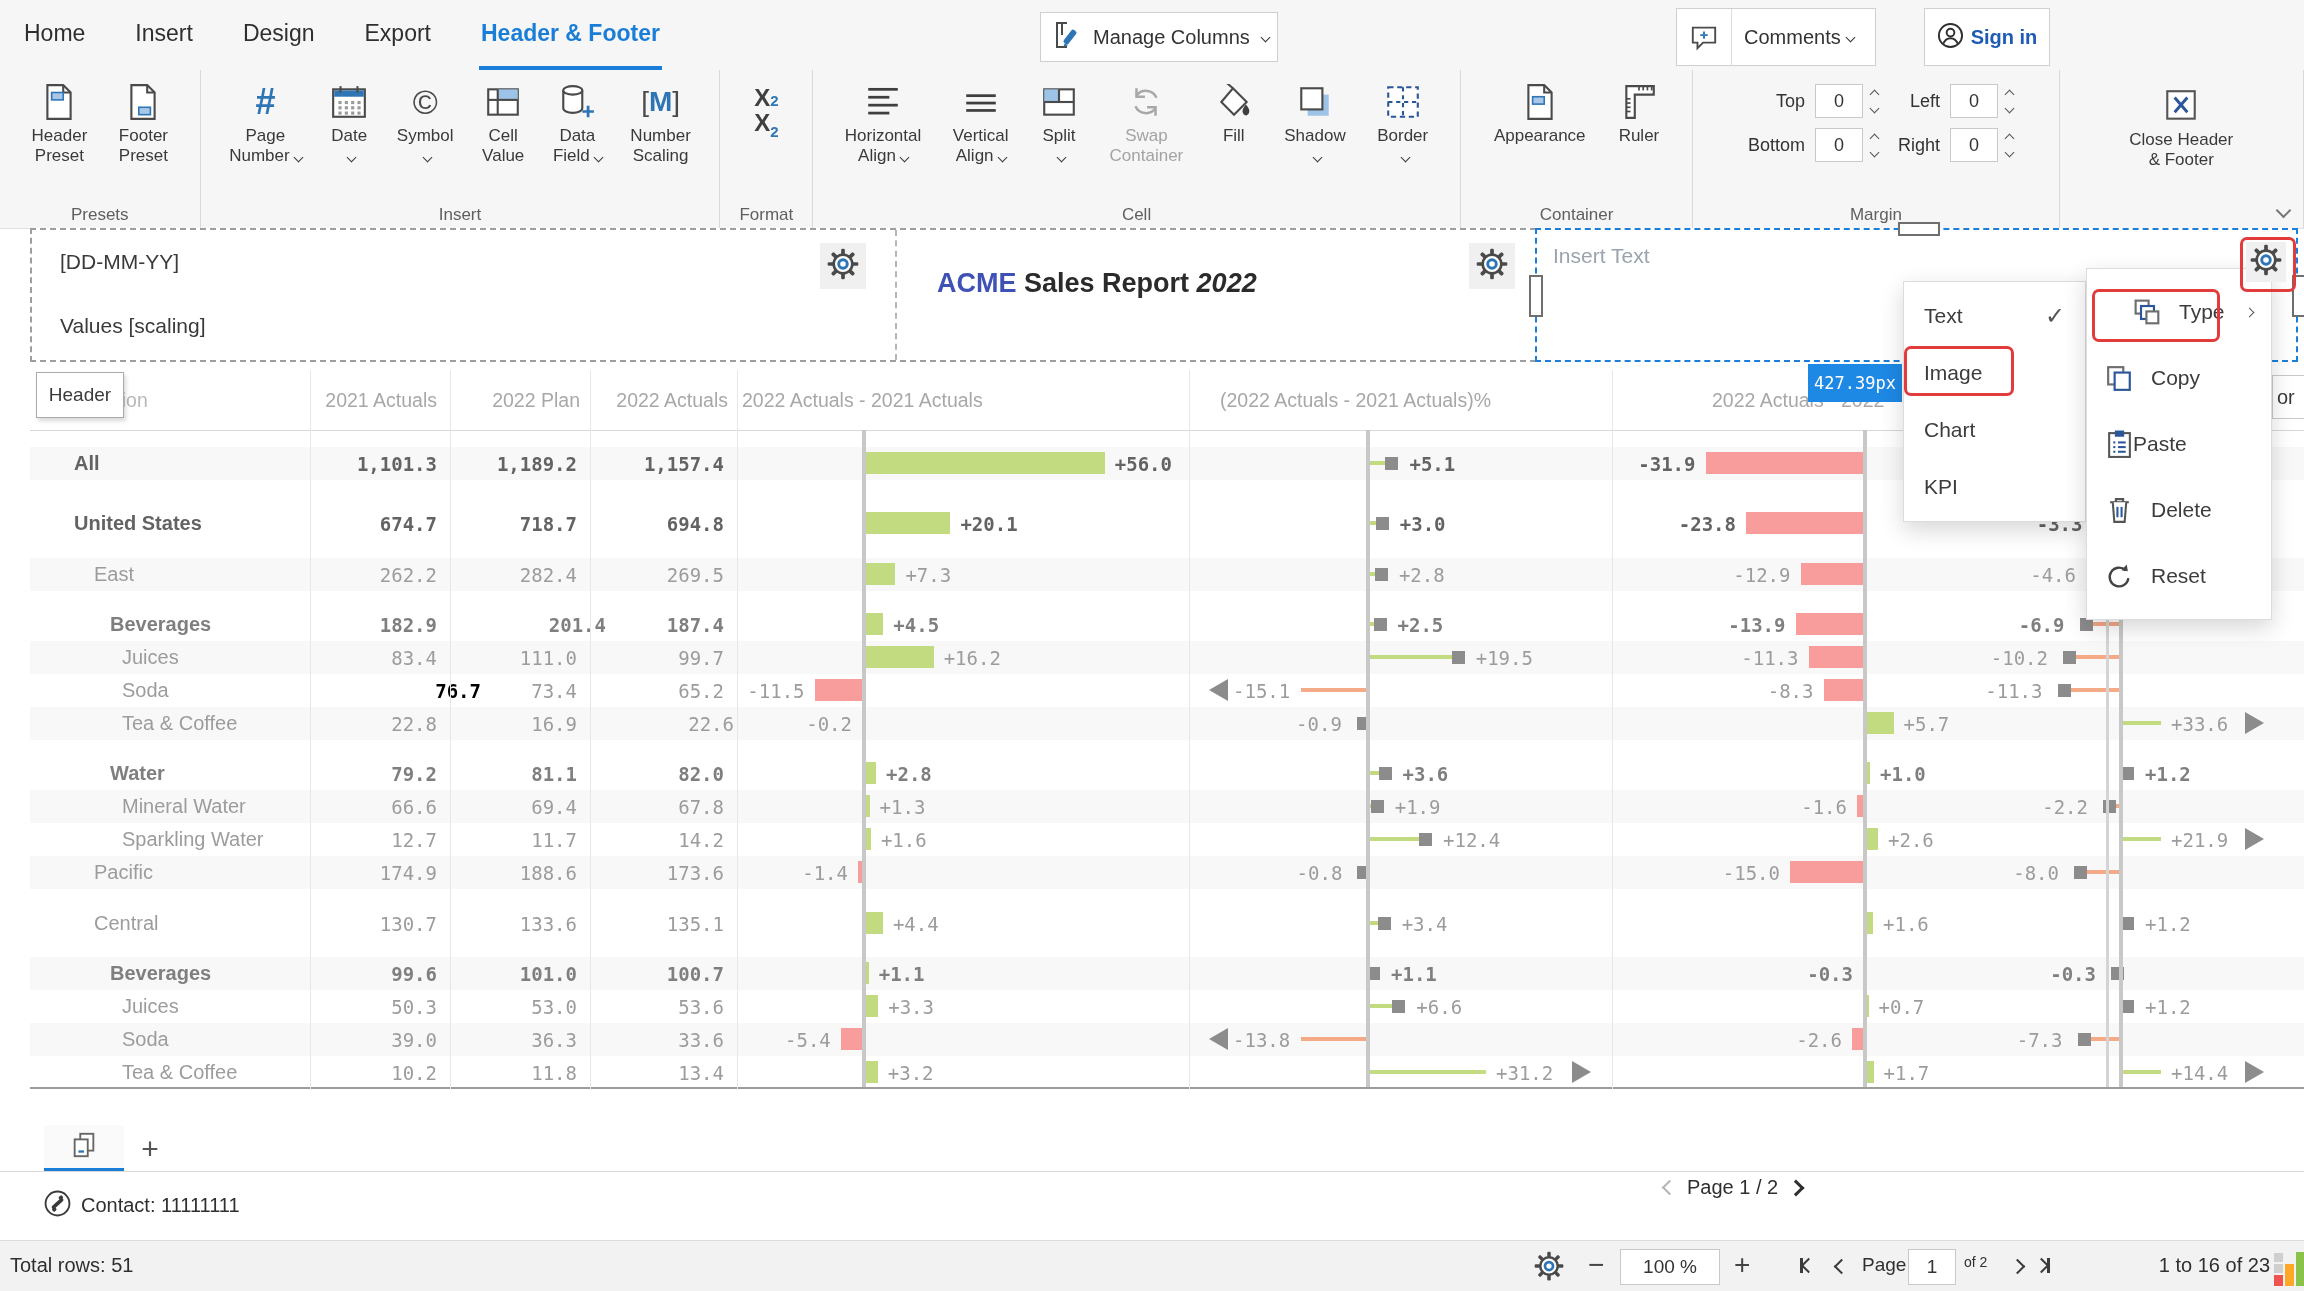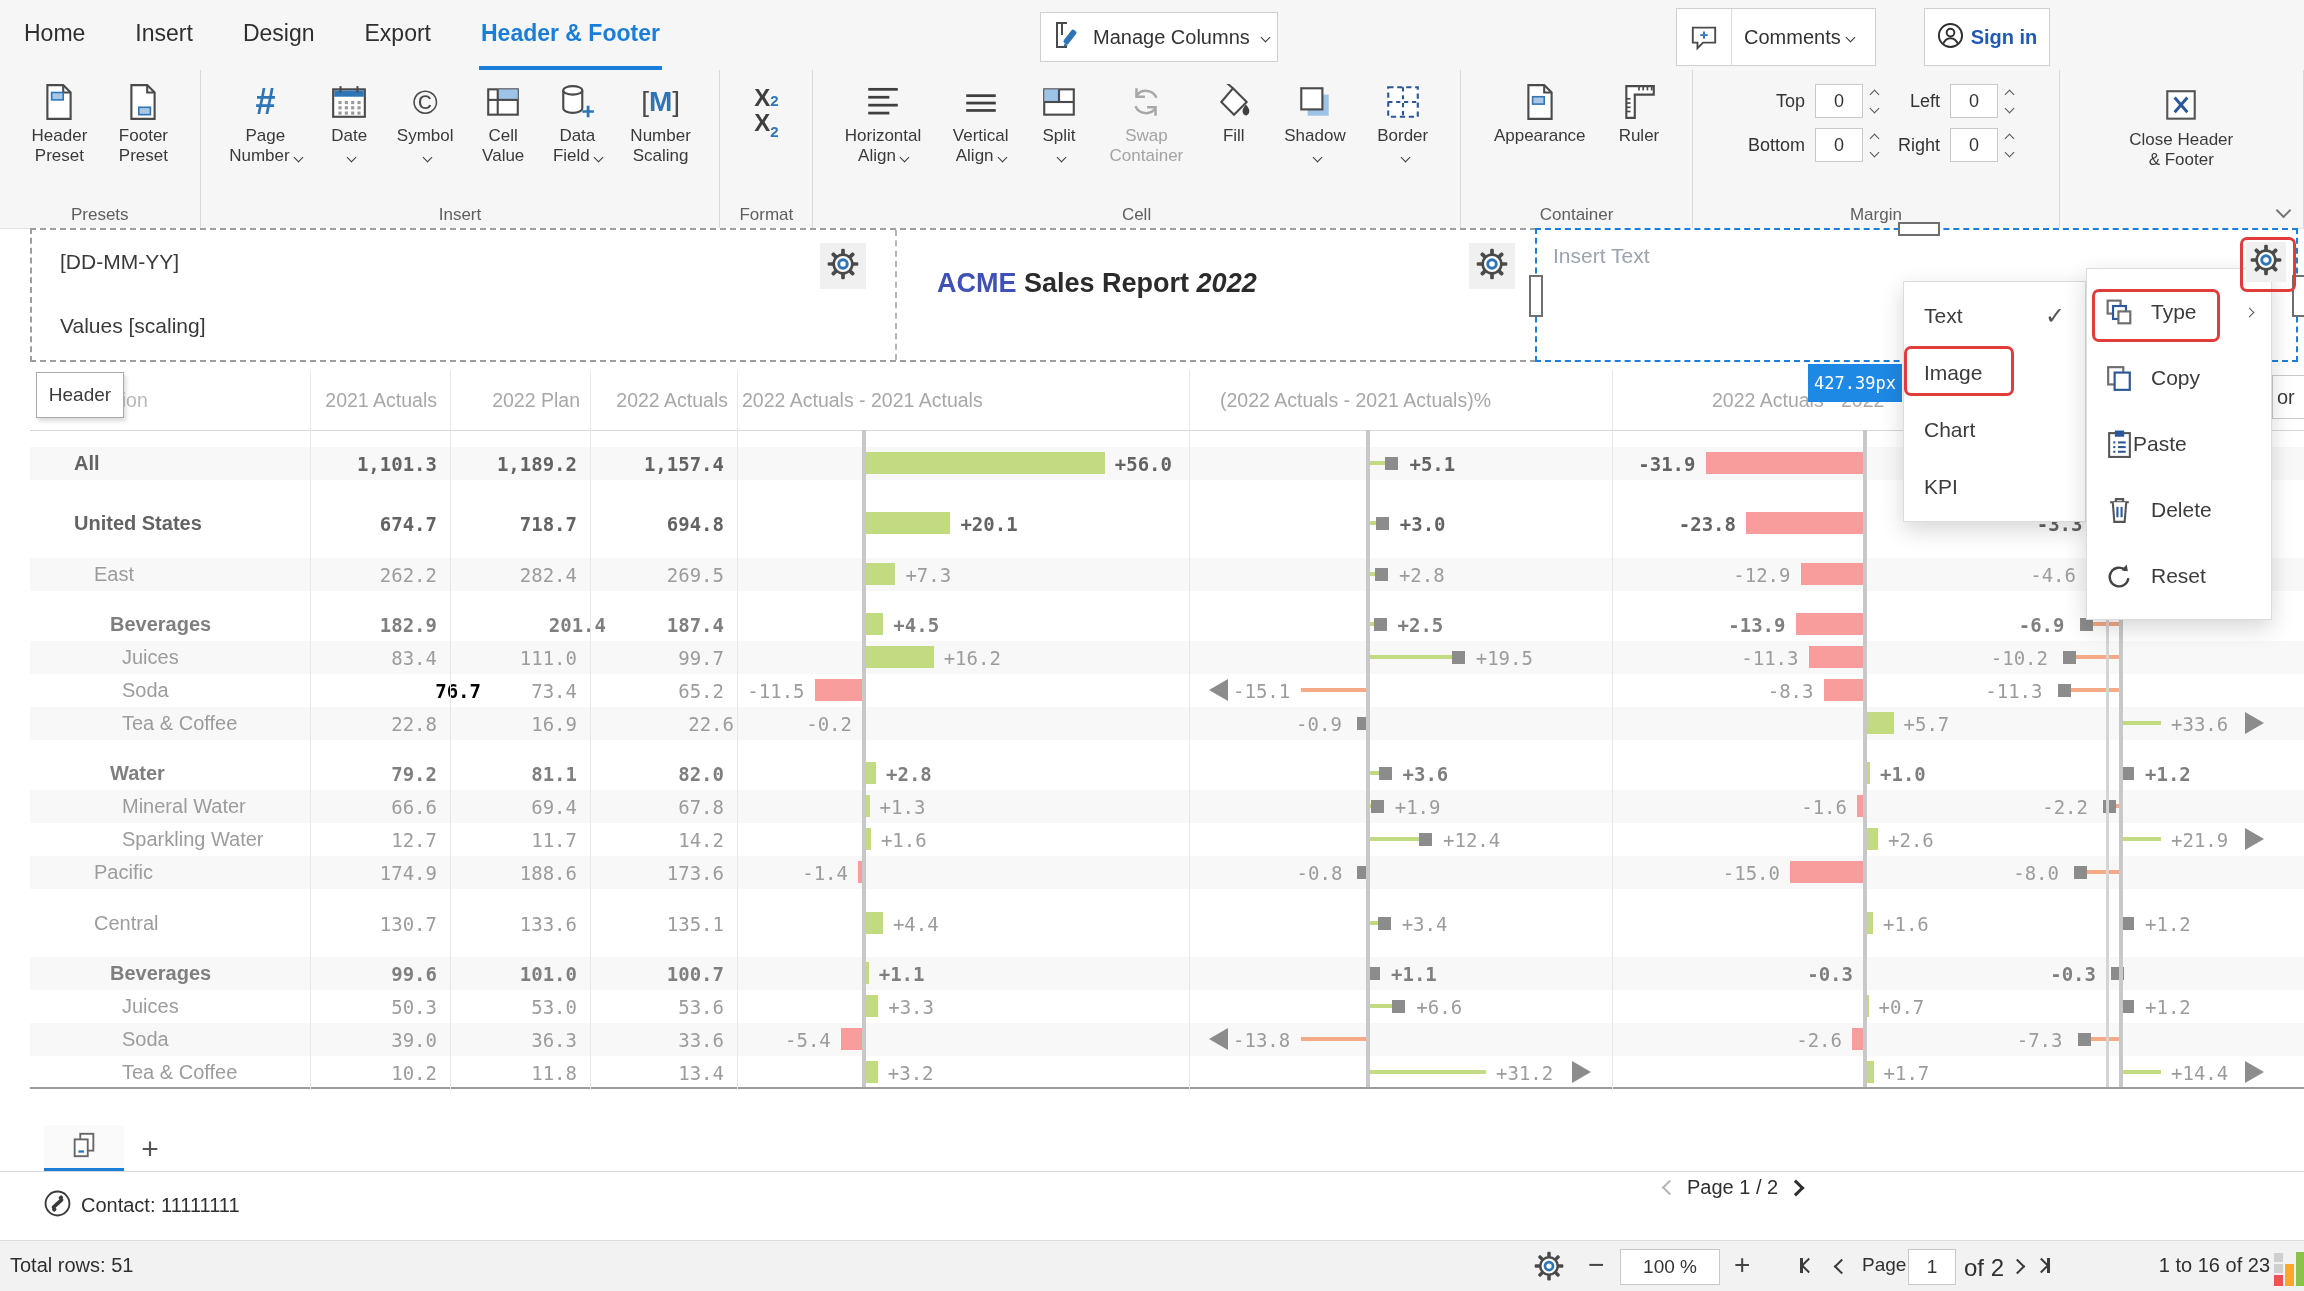--- a/index.html
+++ b/index.html
@@ -875,21 +875,21 @@
         <span>Image</span>
       </div>
       <div class="mitem" style="height: 40px; margin-bottom: 17px; padding: 0px 20px; justify-content: space-between;">
         <span>Chart</span>
       </div>
       <div class="mitem" style="height: 40px; margin-bottom: 0px; padding: 0px 20px; justify-content: space-between;">
         <span>KPI</span>
       </div>
     </div>
   <div class="menu" id="menu2" style="left:2086px;top:268px;width:184px;padding:18px 0;">
-      <div class="mitem" style="height: 50px; margin-bottom: 16px; padding: 0px 18px; gap: 18px;">
+      <div class="mitem" style="height: 50px; margin-bottom: 16px; padding: 0px 18px; gap: 18px; margin-left: 28px;">
         <span style="display: flex; width: 28px; justify-content: center;">
           <svg width="27" height="27" viewBox="0 0 25 25">
             <rect x="1.5" y="1.5" width="12" height="12" fill="#fff" stroke="#6e6e6e" stroke-width="2"></rect>
             <rect x="6.5" y="6.5" width="12" height="12" fill="#fff" stroke="#2b579a" stroke-width="2"></rect>
             <rect x="11.5" y="11.5" width="11" height="11" fill="#fff" stroke="#6e6e6e" stroke-width="2"></rect>
           </svg>
         </span>
         <span>Type</span>
         <span class="cv r sm" style="margin-left: auto; color: rgb(85, 85, 85);"></span>
       </div>
@@ -996,21 +996,21 @@
     <div class="sbox2" style="left:1620px;top:8px;width:98px;height:34px;">100 %</div>
     <span class="abs" style="left:1734px;top:8px;font-size:28px;font-weight:300;color:#444;">+</span>
 
     <span class="abs" style="left:1800px;top:17px;color:#3c3c3c;display:flex;align-items:center;">
         <span class="navbar"></span>
         <span class="cv l"></span>
       </span>
     <span class="abs" style="left:1836px;top:17px;color:#3c3c3c;"><span class="cv l"></span></span>
     <span class="abs" style="left:1862px;top:13px;font-size:19px;color:#2f2f2f;">Page</span>
     <div class="sbox2" style="left:1908px;top:8px;width:46px;height:34px;">1</div>
-    <span class="abs" style="left:1964px;top:13px;font-size:24px;color:#2f2f2f;">of 2</span>
+    <span class="abs" style="left:1964px;top:13px;font-size:14px;color:#2f2f2f;">of 2</span>
     <span class="abs" style="left:2012px;top:17px;color:#3c3c3c;"><span class="cv r"></span></span>
     <span class="abs" style="left:2036px;top:17px;color:#3c3c3c;display:flex;align-items:center;">
         <span class="cv r"></span>
         <span class="navbar"></span>
       </span>
 
     <span class="abs" style="left:2130px;top:13px;width:140px;text-align:right;font-size:20px;color:#2f2f2f;">1 to 16 of 23</span>
     <span class="abs" style="left:2274px;top:7px;display:flex;align-items:flex-end;gap:2px;height:38px;">
       <span style="display:flex;flex-direction:column;gap:2px;">
           <span style="width:9px;height:9px;background:#cfcfcf;"></span>

